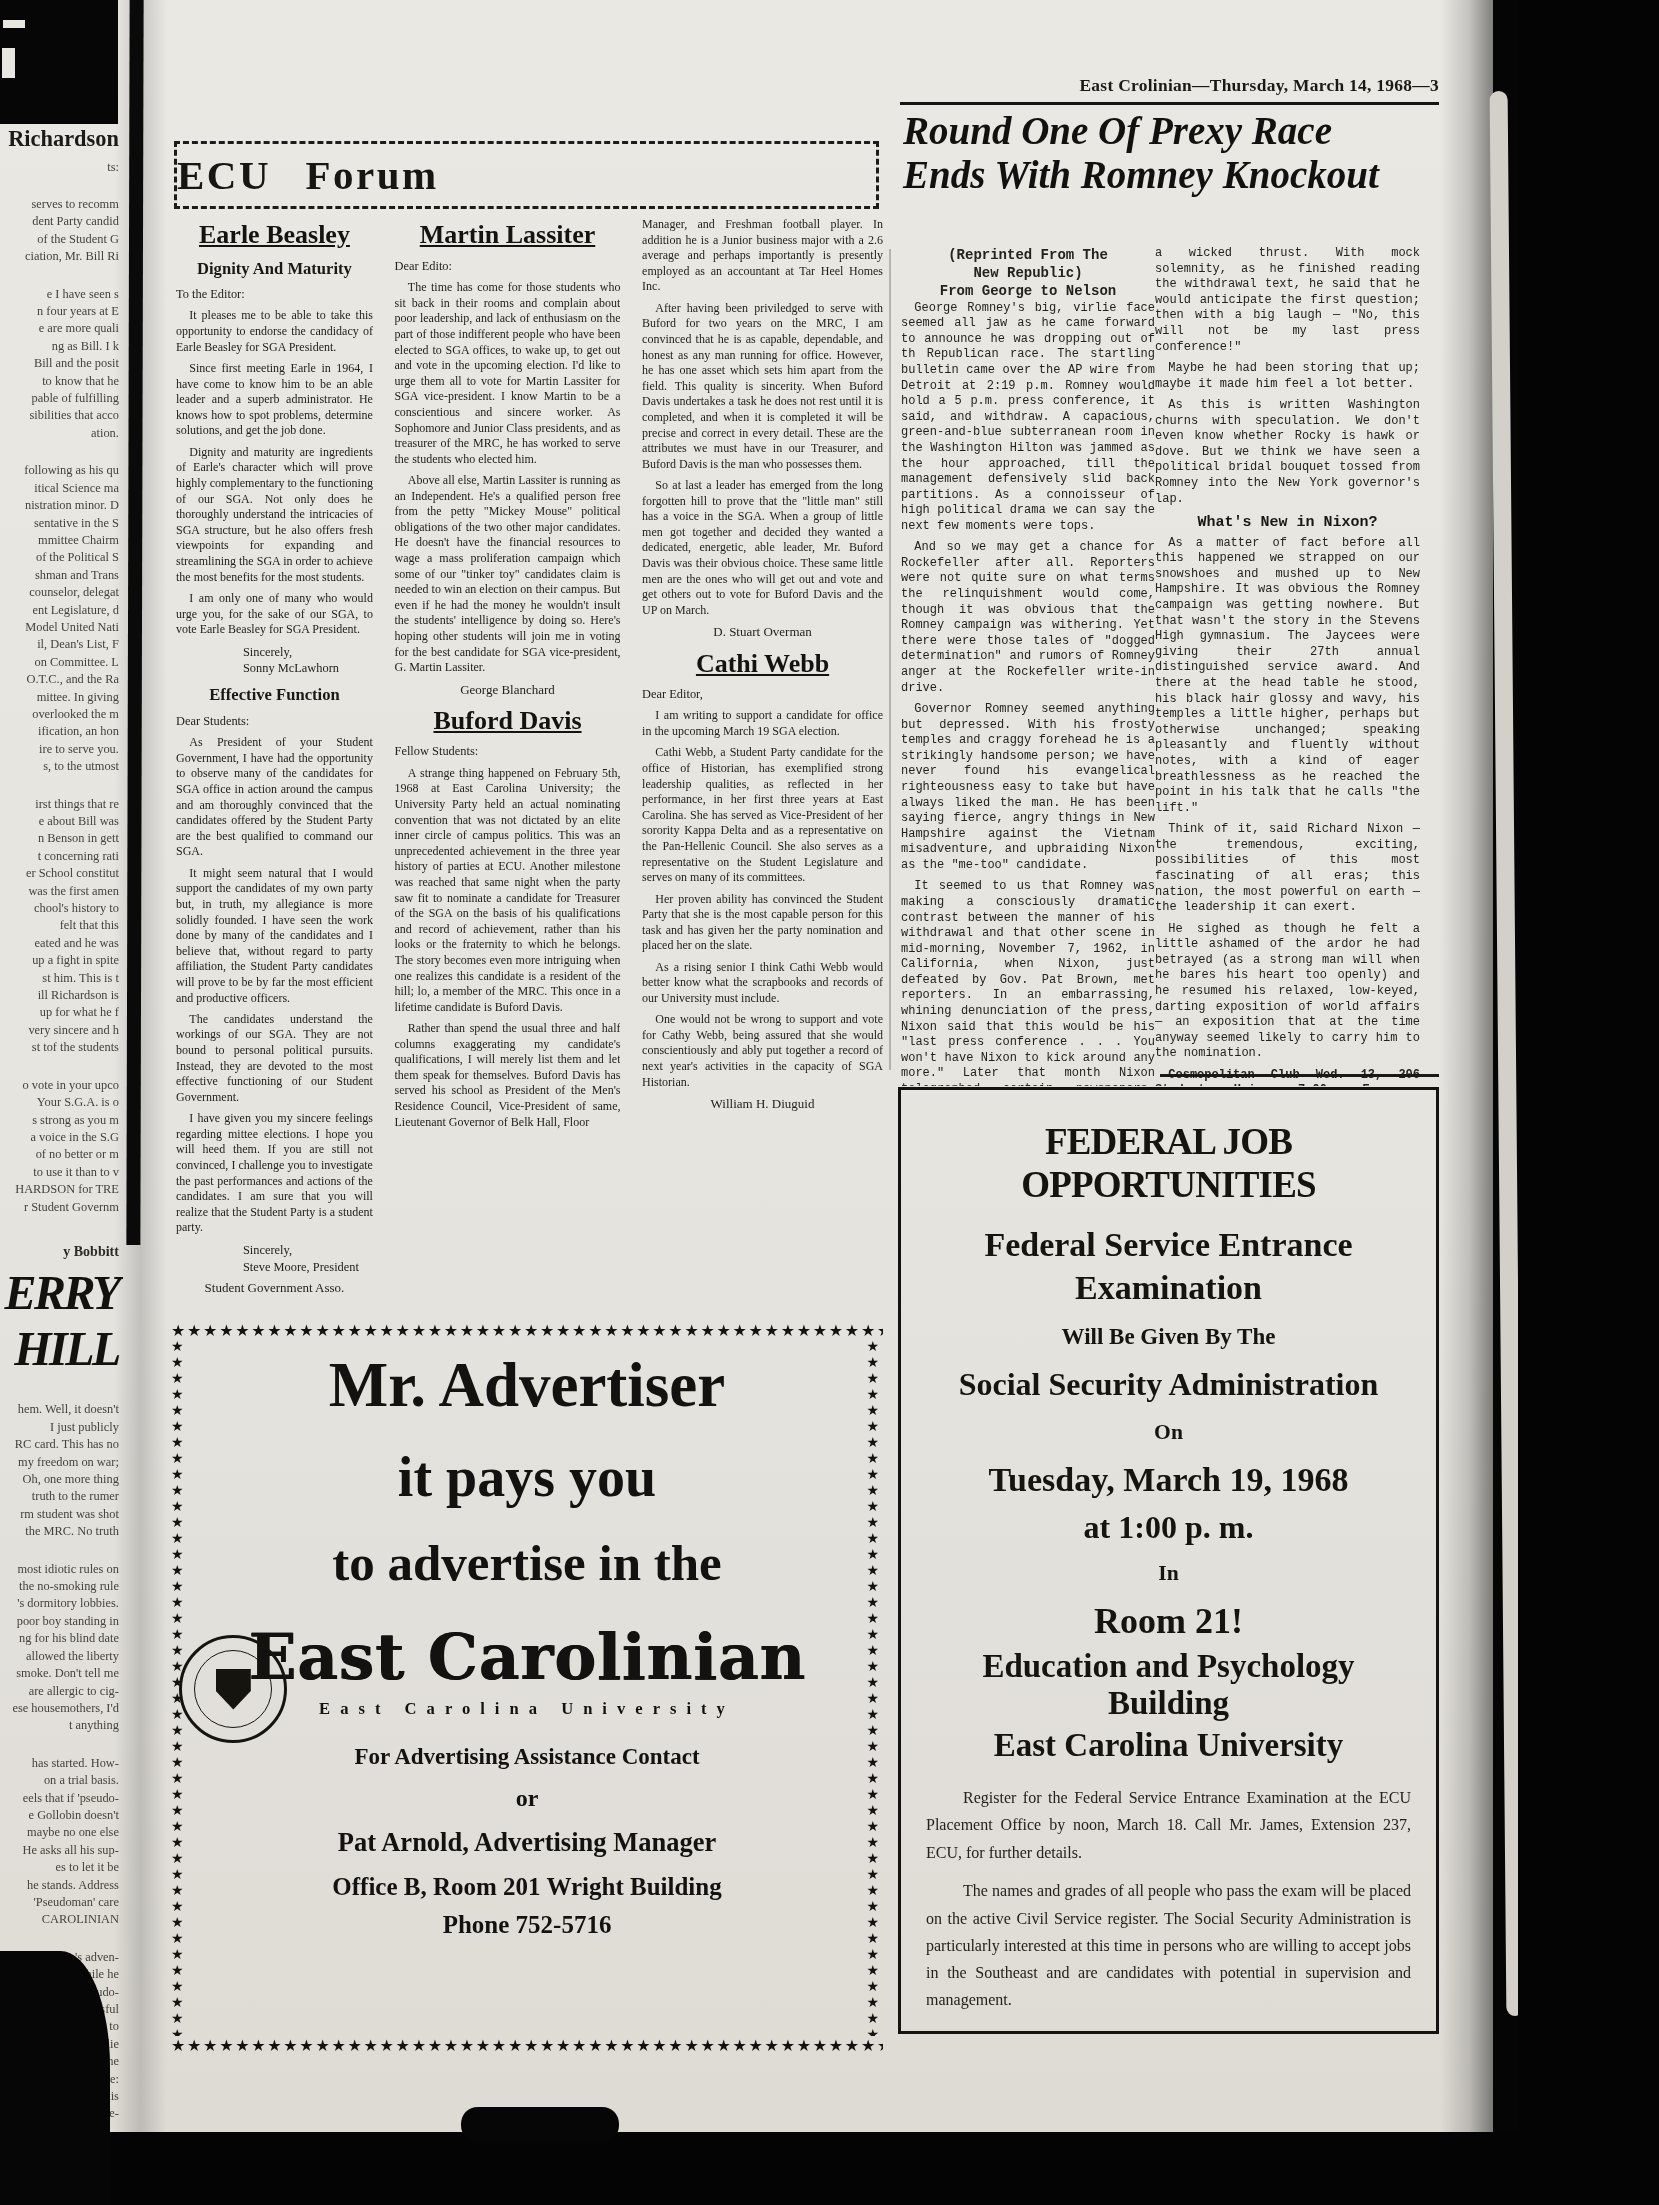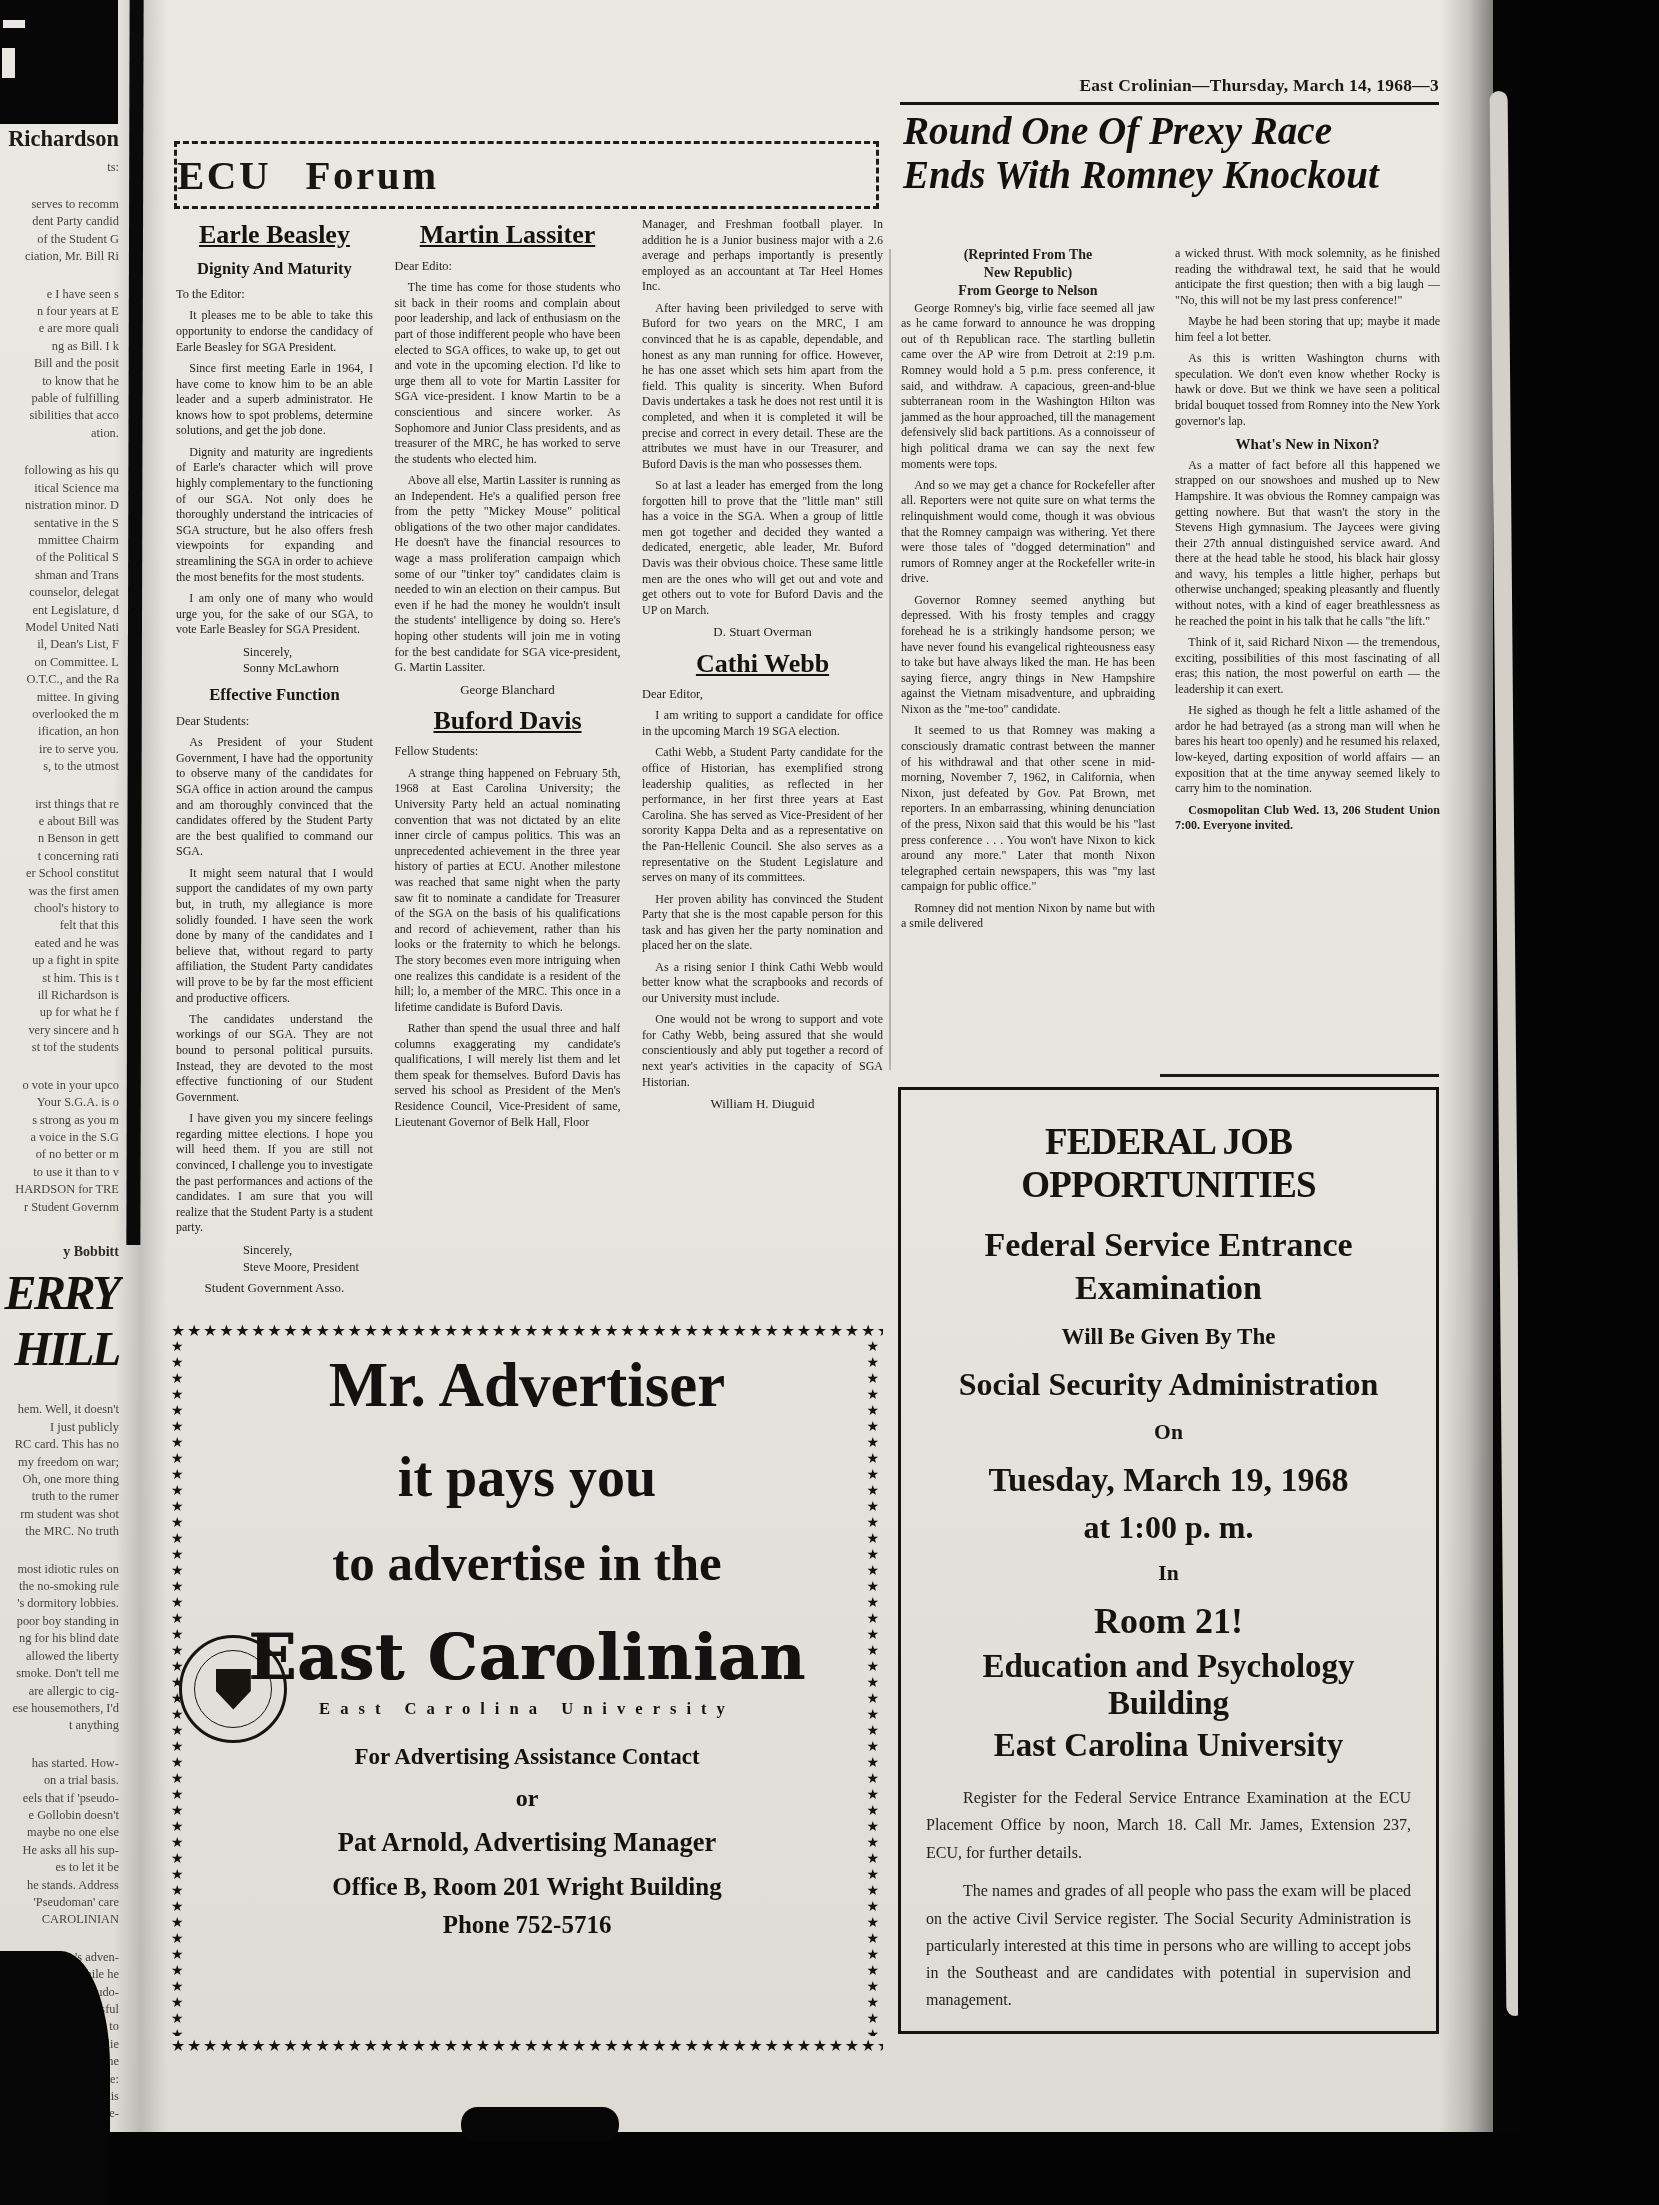--- a/index.html
+++ b/index.html
@@ -44,21 +44,21 @@
   .masthead{position:absolute;left:900px;top:75px;width:539px;text-align:right;
         font-size:17.4px;font-weight:700;letter-spacing:0.3px;color:#1b1916;}
   .mast-rule{position:absolute;left:900px;top:102px;width:539px;height:3.3px;background:#161514;}
   .headline{position:absolute;left:903px;top:109px;width:541px;font-size:39px;font-weight:800;
         font-style:italic;line-height:1.12;color:#121110;}
 
   
   .fcols{position:absolute;left:176px;top:217px;width:707px;height:1089px;display:flex;gap:21.6px;}
   .fcol{overflow:hidden;height:100%;}
   .fcol1{width:197px;} .fcol2{width:226px;} .fcol3{width:241px;}
-  .rcols{position:absolute;left:901px;top:246px;width:539px;height:840px;display:flex;gap:20px;}
+  .rcols{position:absolute;left:901px;top:246px;width:539px;height:840px;display:flex;font-family:Liberation Mono, monospace;}
   .rcolA{width:254px;overflow:hidden;} .rcolB{width:265px;overflow:hidden;}
 
   .blk-h1{font-size:26px;font-weight:700;text-align:center;margin:3.3px 0 8.3px;color:#15130f;text-decoration:underline;}
   .blk-h2{font-size:16.6px;font-weight:700;text-align:center;margin:8.3px 0 8.3px;color:#1a1814;}
   .rcolB .blk-h2{font-size:15px;margin:6.6px 0 5px;}
   .blk-sal{font-size:12.4px;margin:1.7px 0 6.6px;}
   .blk-p,.blk-pc,.blk-pb{font-size:12px;line-height:1.3;text-align:justify;margin:0 0 5.8px;}
   .blk-p{text-indent:13.3px;}
   .blk-pc{text-indent:0;}
   .blk-pb{font-weight:700;text-indent:13.3px;}

